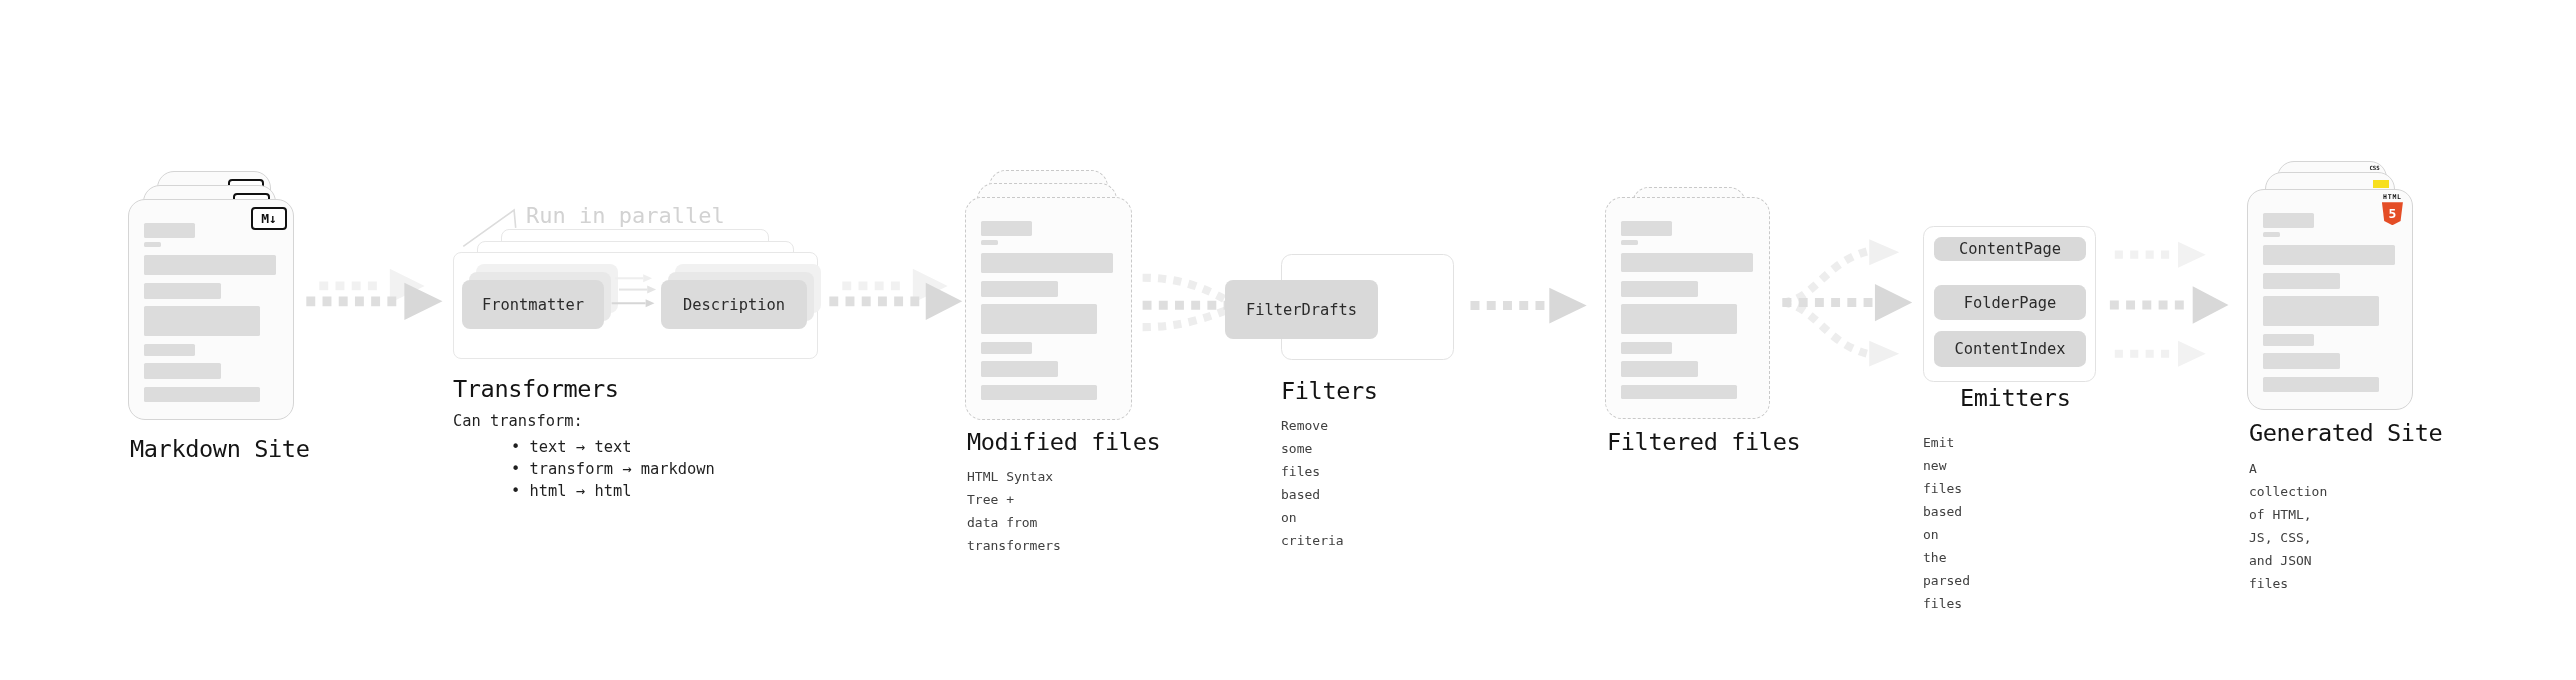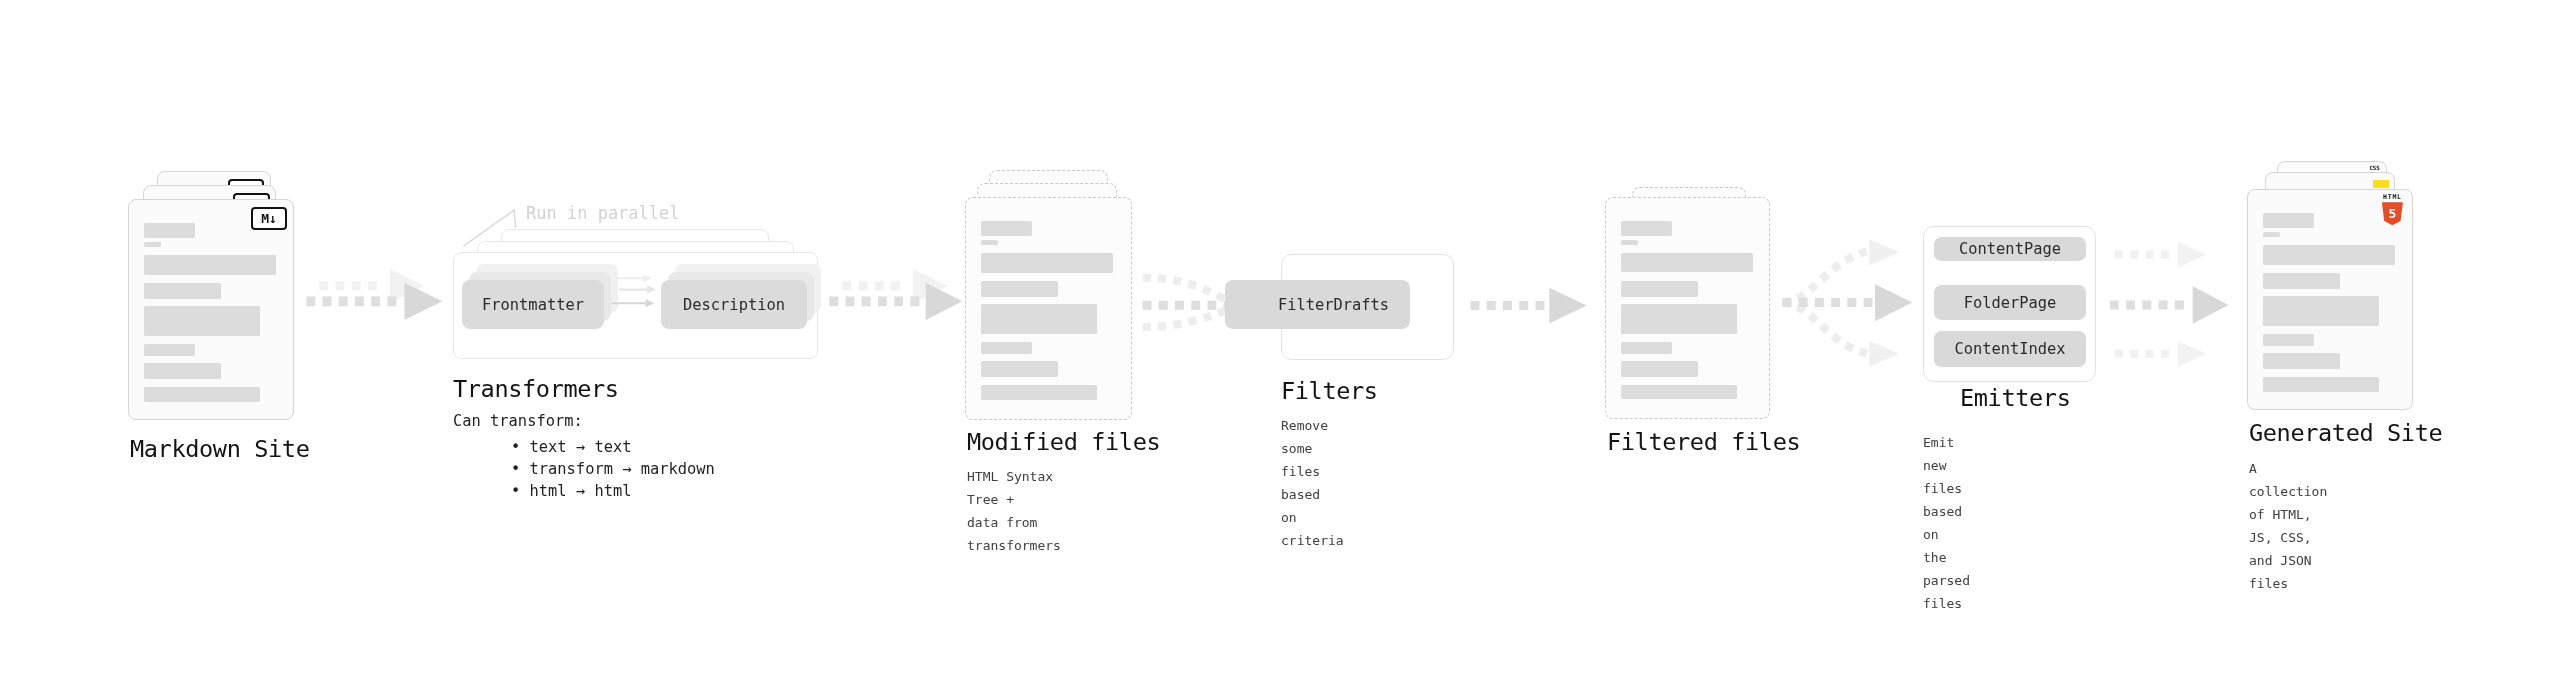--- a/index.html
+++ b/index.html
@@ -2,41 +2,41 @@
 <html style="font-size:13px"><head>
 <meta charset="utf-8">
 <style>
   html,body{margin:0;padding:0;background:#ffffff;}
   body{width:2576px;height:681px;overflow:hidden;
        font-family:"DejaVu Sans Mono","Liberation Mono",monospace;}
   .canvas{position:relative;width:2576px;height:681px;background:#ffffff;}
 
   
   .abs{position:absolute;}
-  .doc{position:absolute;background:#fbfbfb;border:1.2px solid #d5d5d5;border-radius:8px;box-sizing:border-box;}
+  .doc{position:absolute;background:#fbfbfb;border:1.2px solid #d5d5d5;border-radius:17px;box-sizing:border-box;}
   .doc.dashed{border:1.2px dashed #c9c9c9;background:#fcfcfc;}
   .bar{position:absolute;background:#dcdcdc;border-radius:1.6px;}
   .stage-label{position:absolute;font-size:23.6px;letter-spacing:-0.4px;color:#141414;white-space:nowrap;}
   .stage-desc{position:absolute;font-size:13px;line-height:23px;color:#404040;white-space:pre-line;}
   .sub-heading{position:absolute;font-size:15.4px;color:#1f1f1f;white-space:nowrap;}
   .bullets{position:absolute;font-size:15.4px;line-height:22px;color:#1f1f1f;white-space:nowrap;margin-left:48px;}
 
   
   .md-badge{position:absolute;right:5.7px;top:6.5px;width:32.5px;height:19.5px;background:#ffffff;
             border:2px solid #111111;border-radius:4.1px;display:flex;align-items:center;justify-content:center;
             font-size:13px;font-weight:bold;color:#111111;}
 
   
   .t-box{position:absolute;background:#ffffff;border:1.2px solid #e7e7e7;border-radius:8.1px;box-sizing:border-box;}
   .pill{position:absolute;border-radius:8.1px;display:flex;align-items:center;justify-content:center;
         font-size:15.4px;color:#2b2b2b;}
   .pill.front{background:#dbdbdb;}
   .pill.b1{background:#e8e8e8;}
   .pill.b2{background:#f1f1f1;}
-  .annotation{position:absolute;font-size:17px;color:#d2d2d2;white-space:nowrap;}
+  .annotation{position:absolute;font-size:22px;color:#d2d2d2;white-space:nowrap;}
 
   
   .frame{position:absolute;background:#ffffff;border:1.2px solid #e2e2e2;border-radius:10.6px;box-sizing:border-box;}
   .node{position:absolute;background:#d9d9d9;border-radius:7.3px;display:flex;align-items:center;justify-content:center;
         font-size:15.4px;color:#2b2b2b;}
 
   
   .html5-icon{position:absolute;right:8.1px;top:4.1px;width:23px;text-align:center;}
   .html5-icon .word{display:block;font-size:6.5px;font-weight:bold;letter-spacing:0.8px;color:#111111;line-height:7.3px;}
   .html5-icon .shield{position:relative;width:21px;height:23px;margin:0.8px auto 0;background:#e44d26;
@@ -159,21 +159,21 @@
 
   <svg style="left:1136px;top:268px;" width="142" height="81" viewBox="0 0 175 100">
     <path d="M 8,12 C 55,12 85,25 112,40" fill="none" stroke="#ededed" stroke-width="10" stroke-dasharray="10 9"></path>
     <path d="M 8,73 C 55,73 85,62 112,52" fill="none" stroke="#ededed" stroke-width="10" stroke-dasharray="10 9"></path>
     <line x1="8" y1="46" x2="116" y2="46" stroke="#dedede" stroke-width="11" stroke-dasharray="11 9"></line>
     <polygon points="118,23 118,69 165,46" fill="#d8d8d8"></polygon>
   </svg>
 
   <div class="abs" style="left:0;top:0;">
     <div class="frame" style="left:1281px;top:254px;width:173px;height:106px;"></div>
-    <div class="node" style="left:1225px;top:280px;width:153px;height:49px;border-radius:8.1px;padding-left:32px;">
+    <div class="node" style="left:1225px;top:280px;width:153px;height:59px;border-radius:8.1px;">
       <span>FilterDrafts</span>
     </div>
     <div class="stage-label" style="left:1281px;top:377px;">Filters</div>
     <div class="stage-desc" style="left:1281px;top:414px;">Remove some files based
 on criteria</div>
   </div>
 
   <svg style="left:1464px;top:268px;" width="130" height="75" viewBox="0 0 160 92">
     <line x1="8" y1="46" x2="103" y2="46" stroke="#dedede" stroke-width="11" stroke-dasharray="11 9"></line>
     <polygon points="105,24 105,68 151,46" fill="#d8d8d8"></polygon>

